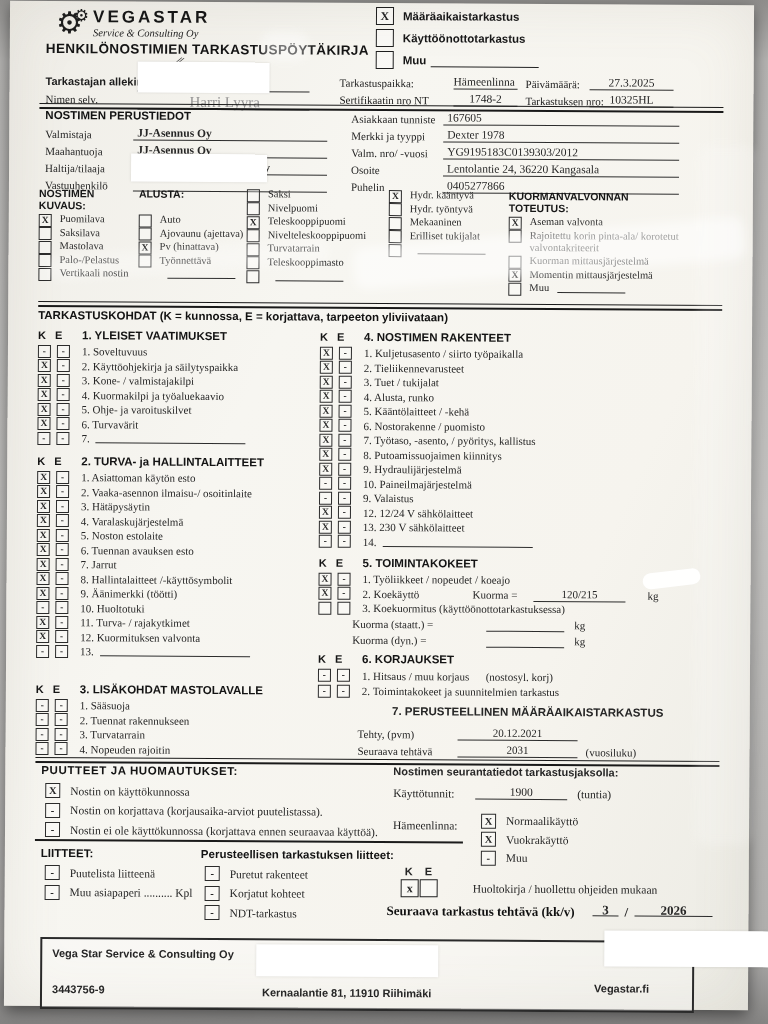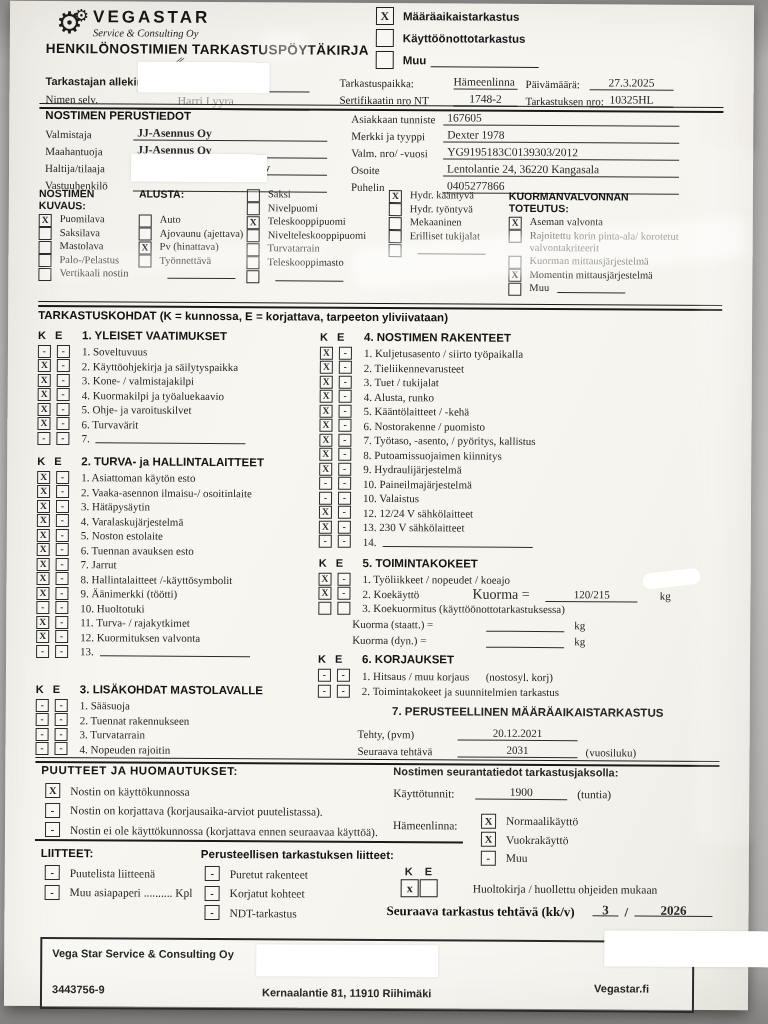--- a/index.html
+++ b/index.html
@@ -31,21 +31,21 @@
   #typeChecks{left:366px;top:2px;}
   .tcRow{display:flex;align-items:center;height:22px;}
   .tcBox{width:16px;height:16px;border:1.8px solid #1f1f1f;text-align:center;font:bold 12px/16px "Liberation Serif",serif;flex:none;background:rgba(255,255,255,.35);}
   .tcLbl{margin-left:9px;font-family:"Liberation Sans",sans-serif;font-weight:bold;font-size:11.5px;color:#161616;}
   .tcLine{width:108px;border-bottom:1.5px solid #222;height:12px;margin-left:4px;}
   
   .lbl{font-size:11px;color:#1c1c1c;}
   .val{font-size:11.5px;color:#222;}
   #redactSig{left:128px;top:60px;width:132px;height:31px;background:#fff;box-shadow:0 0 2px rgba(0,0,0,.15);}
   .pen{left:166px;top:52px;font-size:15px;color:#333;transform:rotate(14deg);}
-  #faintName{left:168px;top:92px;font-size:12px;color:rgba(50,50,55,.5);}
+  #faintName{left:180px;top:92px;font-size:15px;color:rgba(50,50,55,.5);}
   
   .drule{border-top:1.5px solid #191919;border-bottom:2.5px solid #191919;height:3px;}
   .brow{display:flex;align-items:flex-end;height:17px;}
   .blbl{flex:none;font-size:11px;}
   .bval{font-size:11.5px;padding:0 4px;overflow:hidden;white-space:nowrap;}
   
   .mcol .mtitle{font-family:"Liberation Sans",sans-serif;font-weight:bold;font-size:10.5px;color:#161616;height:26px;line-height:12px;}
   .trow{display:flex;align-items:flex-start;min-height:13.6px;}
   .bx2{width:11px;height:11px;border:1.4px solid #2b2b2b;flex:none;text-align:center;font:bold 9.5px/11px "Liberation Serif",serif;background:rgba(255,255,255,.3);margin-top:0.5px;}
   .tlbl{margin-left:8px;font-size:10.5px;line-height:12.8px;}
@@ -53,21 +53,21 @@
   
   #legend{left:30px;top:308px;font-size:11.5px;color:#111;}
   .shead{display:flex;align-items:center;height:15px;margin-bottom:2px;}
   .kh{width:17px;font-family:"Liberation Sans",sans-serif;font-weight:bold;font-size:11px;color:#151515;}
   .stitle{margin-left:10px;font-family:"Liberation Sans",sans-serif;font-weight:bold;font-size:11.5px;color:#141414;white-space:nowrap;}
   .crow{display:flex;align-items:center;height:14.5px;}
   .bx{width:11px;height:11px;border:1.4px solid #2b2b2b;flex:none;text-align:center;font:bold 9.5px/11px "Liberation Serif",serif;background:rgba(255,255,255,.3);}
   .bx + .bx{margin-left:6px;}
   .clbl{margin-left:12px;font-size:11px;white-space:nowrap;}
   .cline{width:150px;border-bottom:1.3px solid #2c2c2c;height:9px;margin-left:6px;}
-  .k5cap{font-size:14px;margin-left:26px;}
+  .k5cap{font-size:11px;margin-left:26px;}
   .kunit{font-size:11px;margin-left:10px;}
   .ind{margin-left:34px;}
   #sec7 .s7title{font-family:"Liberation Sans",sans-serif;font-weight:bold;font-size:11.5px;text-align:center;width:340px;}
   .s7row{display:flex;align-items:flex-end;height:17px;font-size:11px;}
   .s7lbl{width:100px;flex:none;}
   
   .prow{display:flex;align-items:center;height:19.5px;}
   .bx3{width:13px;height:13px;border:1.5px solid #2b2b2b;flex:none;text-align:center;font:bold 10.5px/13px "Liberation Serif",serif;background:rgba(255,255,255,.35);}
   .plbl{margin-left:10px;font-size:11.5px;white-space:nowrap;}
   .secTitle{font-family:"Liberation Sans",sans-serif;font-weight:bold;font-size:11.5px;color:#131313;}
@@ -585,21 +585,21 @@
         </div>
         <div class="crow">
           <span class="bx">-</span>
           <span class="bx">-</span>
           <span class="clbl">10. Paineilmajärjestelmä</span>
 
         </div>
         <div class="crow">
           <span class="bx">-</span>
           <span class="bx">-</span>
-          <span class="clbl">10. Valaistus</span>
+          <span class="clbl">9. Valaistus</span>
 
         </div>
         <div class="crow">
           <span class="bx">X</span>
           <span class="bx">-</span>
           <span class="clbl">12. 12/24 V sähkölaitteet</span>
 
         </div>
         <div class="crow">
           <span class="bx">X</span>

